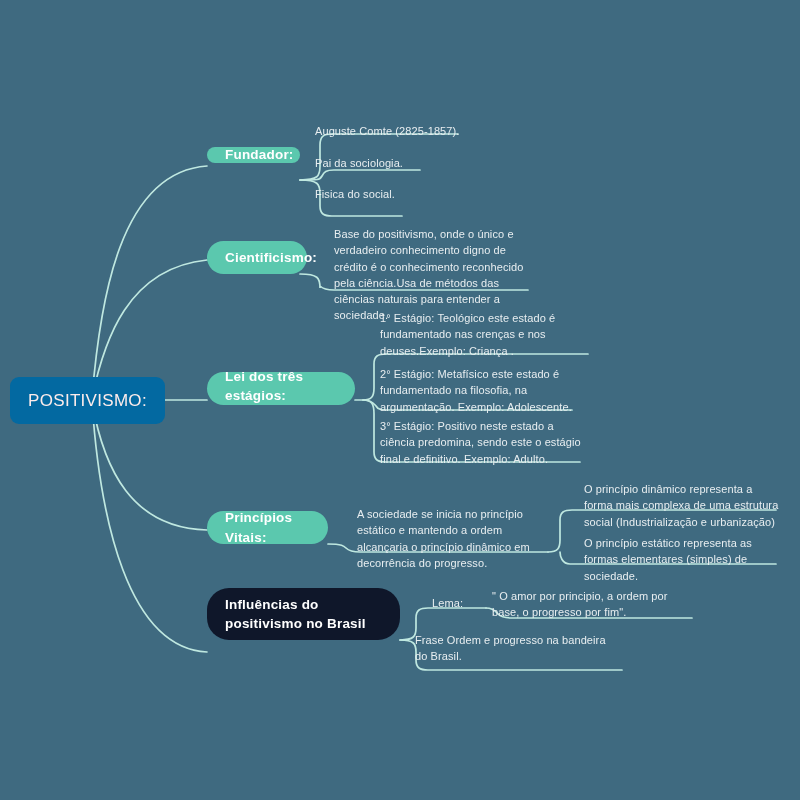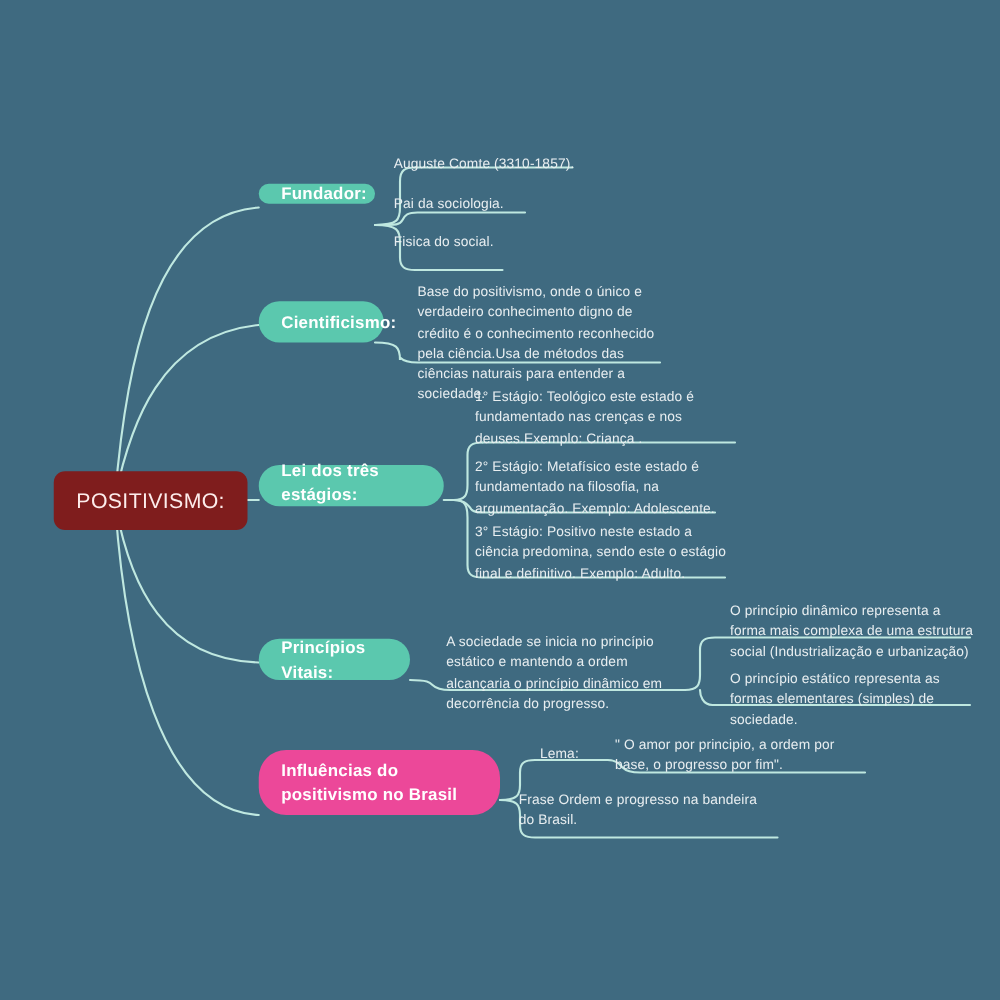--- a/index.html
+++ b/index.html
@@ -103,29 +103,29 @@
 
       <path d="M 548,552 C 558,552 560,548 560,540 L 560,520 C 560,512 564,510 572,510 L 776,510"></path>
       <path d="M 560,552 C 560,556 562,564 570,564 L 776,564"></path>
 
       <path d="M 400,640 C 414,640 416,636 416,628 L 416,618 C 416,610 420,608 428,608 L 486,608"></path>
       <path d="M 486,608 C 494,608 496,612 498,614 C 500,616 504,618 512,618 L 692,618"></path>
       <path d="M 400,640 C 414,640 416,644 416,652 L 416,660 C 416,668 420,670 428,670 L 622,670"></path>
     </g>
   </svg>
 
-  <div class="node root-node" style="left: 10px; top: 377px; width: 155px; height: 47px; background: #7f1d1d; margin-left: 33px;">
+  <div class="node root-node" style="left: 10px; top: 377px; width: 155px; height: 47px; background: #0369a1;">
     <span>POSITIVISMO:</span>
   </div>
 
   <div class="node branch-node" style="left: 207px; top: 147px; width: 93px; height: 16px; background: rgb(91, 200, 174);">
     <span>Fundador:</span>
   </div>
   <div class="node leaf-node" style="left: 315px; top: 123px; width: 200px; color: rgb(232, 238, 240);">
-    <span>Auguste Comte (3310-1857).</span>
+    <span>Auguste Comte (2825-1857).</span>
   </div>
   <div class="node leaf-node" style="left: 315px; top: 155px; width: 190px; color: rgb(232, 238, 240);">
     <span>Pai da sociologia.</span>
   </div>
   <div class="node leaf-node" style="left: 315px; top: 186px; width: 190px; color: rgb(232, 238, 240);">
     <span>Fisica do social.</span>
   </div>
 
   <div class="node branch-node" style="left: 207px; top: 241px; width: 100px; height: 33px; background: rgb(91, 200, 174);">
     <span>Cientificismo:</span>
@@ -153,21 +153,21 @@
   <div class="node leaf-node" style="left: 357px; top: 506px; width: 190px; color: rgb(232, 238, 240);">
     <span>A sociedade se inicia no princípio estático e mantendo a ordem alcançaria o princípio dinâmico em decorrência do progresso.</span>
   </div>
   <div class="node sub-node" style="left: 584px; top: 481px; width: 196px; color: rgb(232, 238, 240);">
     <span>O princípio dinâmico representa a forma mais complexa de uma estrutura social (Industrialização e urbanização)</span>
   </div>
   <div class="node sub-node" style="left: 584px; top: 535px; width: 192px; color: rgb(232, 238, 240);">
     <span>O princípio estático representa as formas elementares (simples) de sociedade.</span>
   </div>
 
-  <div class="node branch-node" style="left: 207px; top: 600px; width: 193px; height: 52px; background: #ec4899;">
+  <div class="node branch-node" style="left: 207px; top: 588px; width: 193px; height: 52px; background: #0f172a;">
     <span>Influências do positivismo no Brasil</span>
   </div>
   <div class="node leaf-node" style="left: 432px; top: 595px; width: 60px; color: rgb(232, 238, 240);">
     <span>Lema:</span>
   </div>
   <div class="node sub-node" style="left: 492px; top: 588px; width: 196px; color: rgb(232, 238, 240);">
     <span>" O amor por principio, a ordem por base, o progresso por fim".</span>
   </div>
   <div class="node leaf-node" style="left: 415px; top: 632px; width: 205px; color: rgb(232, 238, 240);">
     <span>Frase Ordem e progresso na bandeira do Brasil.</span>

